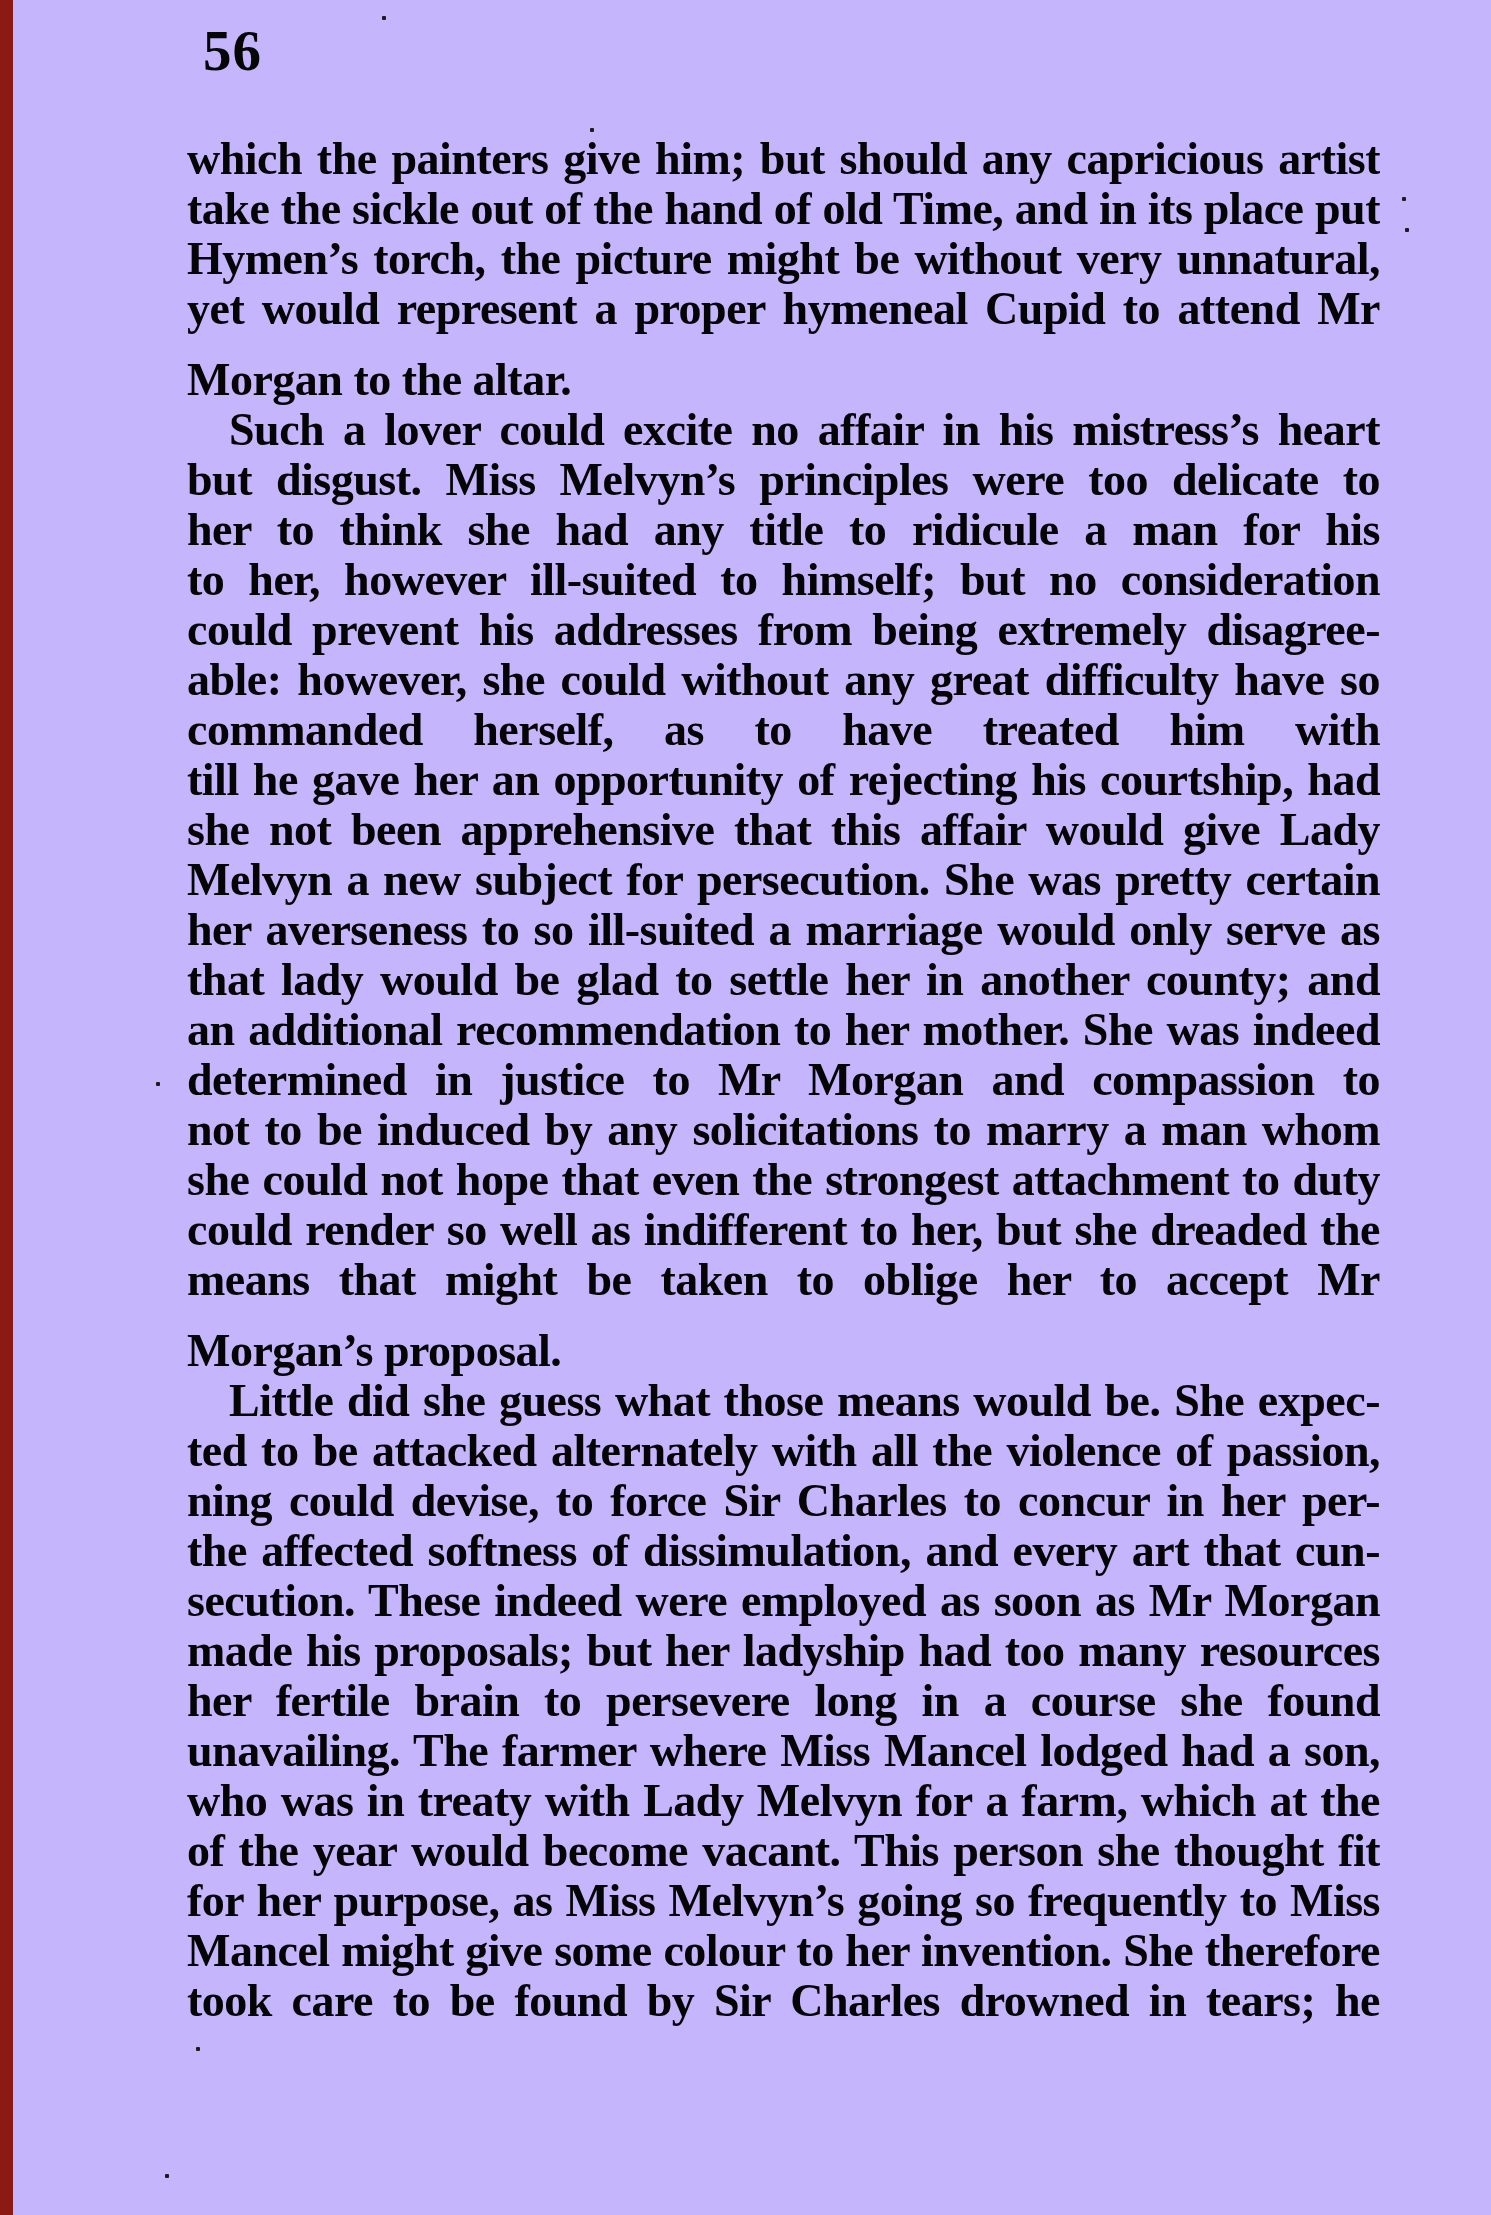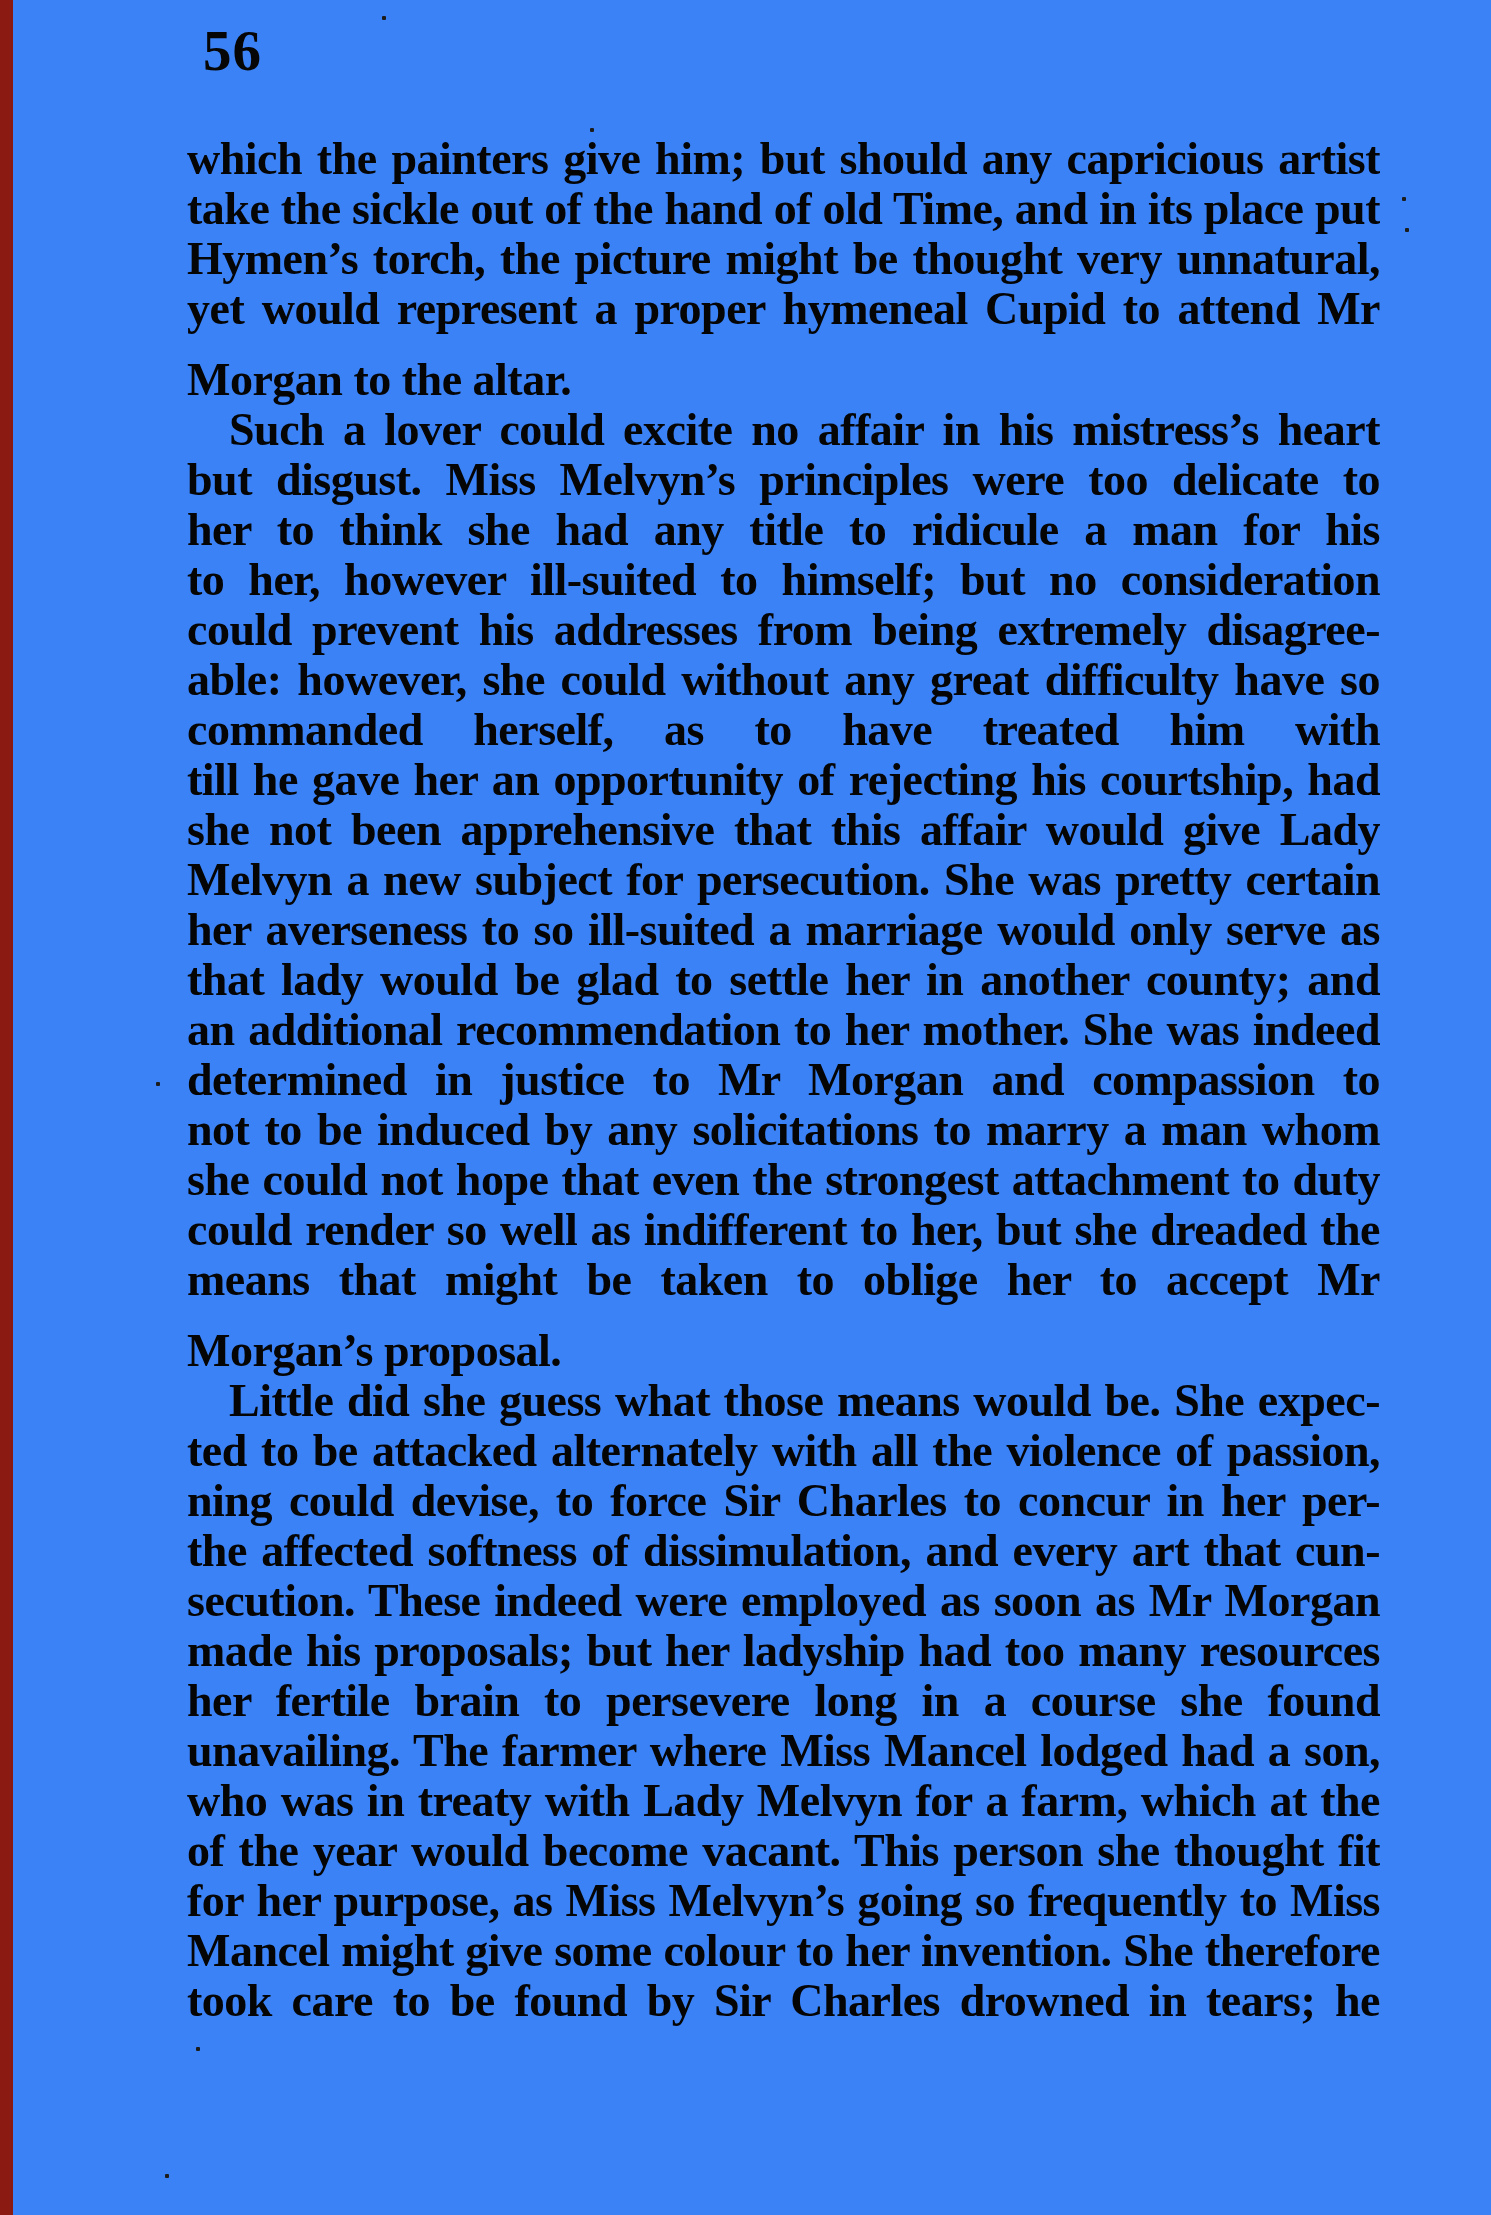--- a/index.html
+++ b/index.html
@@ -55,27 +55,27 @@
   .speck {
     position: absolute;
     width: 4px; height: 4px;
     background: #1c1c1c;
     border-radius: 1px;
   }
 </style>
 </head>
 <body>
 
-<div class="page" style="background: #3b82f6;">
+<div class="page" style="background: #c4b5fd;">
   <div class="stripe" style="background: rgb(138, 26, 18);"></div>
   <div class="page-number">56</div>
   <div class="text-block" id="text-block" style="color: rgb(5, 5, 5);">
       <div class="line">which the painters give him; but should any capricious artist</div>
       <div class="line">take the sickle out of the hand of old Time, and in its place put</div>
-      <div class="line">Hymen’s torch, the picture might be thought very unnatural,</div>
+      <div class="line">Hymen’s torch, the picture might be without very unnatural,</div>
       <div class="line">yet would represent a proper hymeneal Cupid to attend Mr</div>
       <div class="line plain">Morgan to the altar.</div>
       <div class="line indent">Such a lover could excite no affair in his mistress’s heart</div>
       <div class="line">but disgust. Miss Melvyn’s principles were too delicate to suffer</div>
       <div class="line">her to think she had any title to ridicule a man for his partiality</div>
       <div class="line">to her, however ill-suited to himself; but no consideration</div>
       <div class="line">could prevent his addresses from being extremely disagree-</div>
       <div class="line">able: however, she could without any great difficulty have so far</div>
       <div class="line">commanded herself, as to have treated him with complaisance,</div>
       <div class="line">till he gave her an opportunity of rejecting his courtship, had</div>

